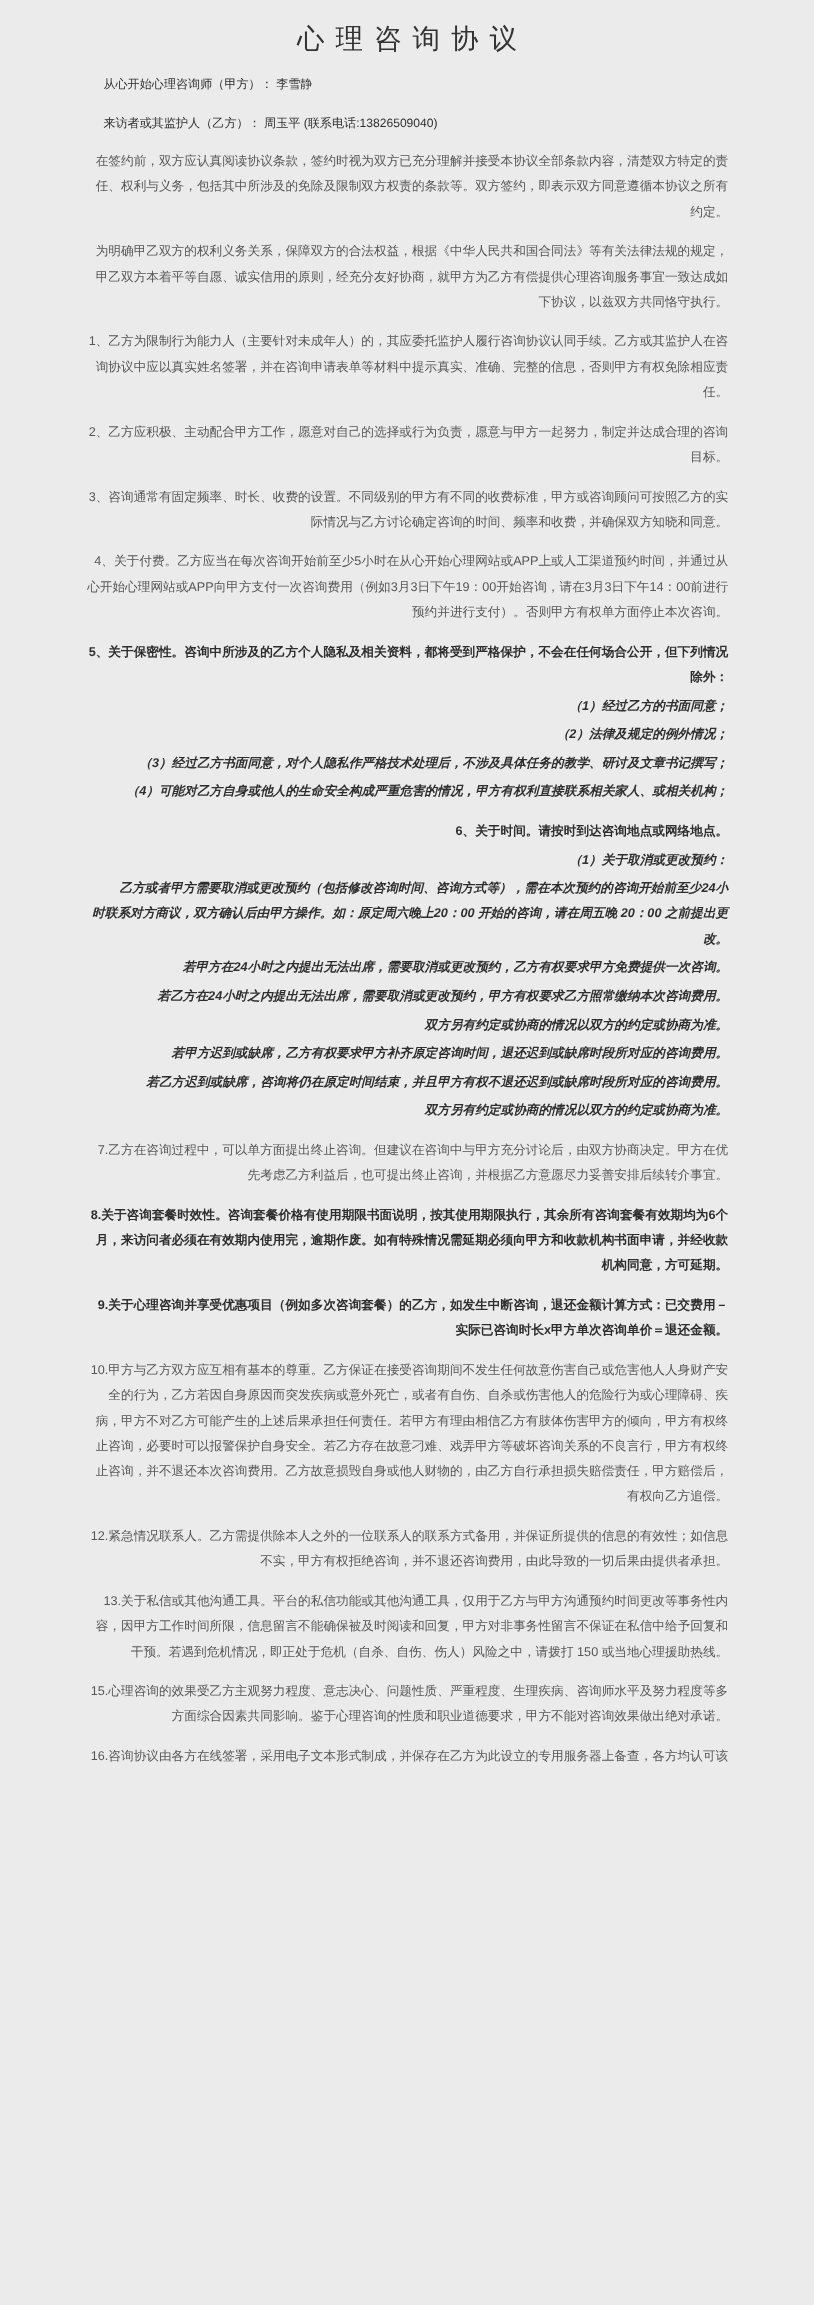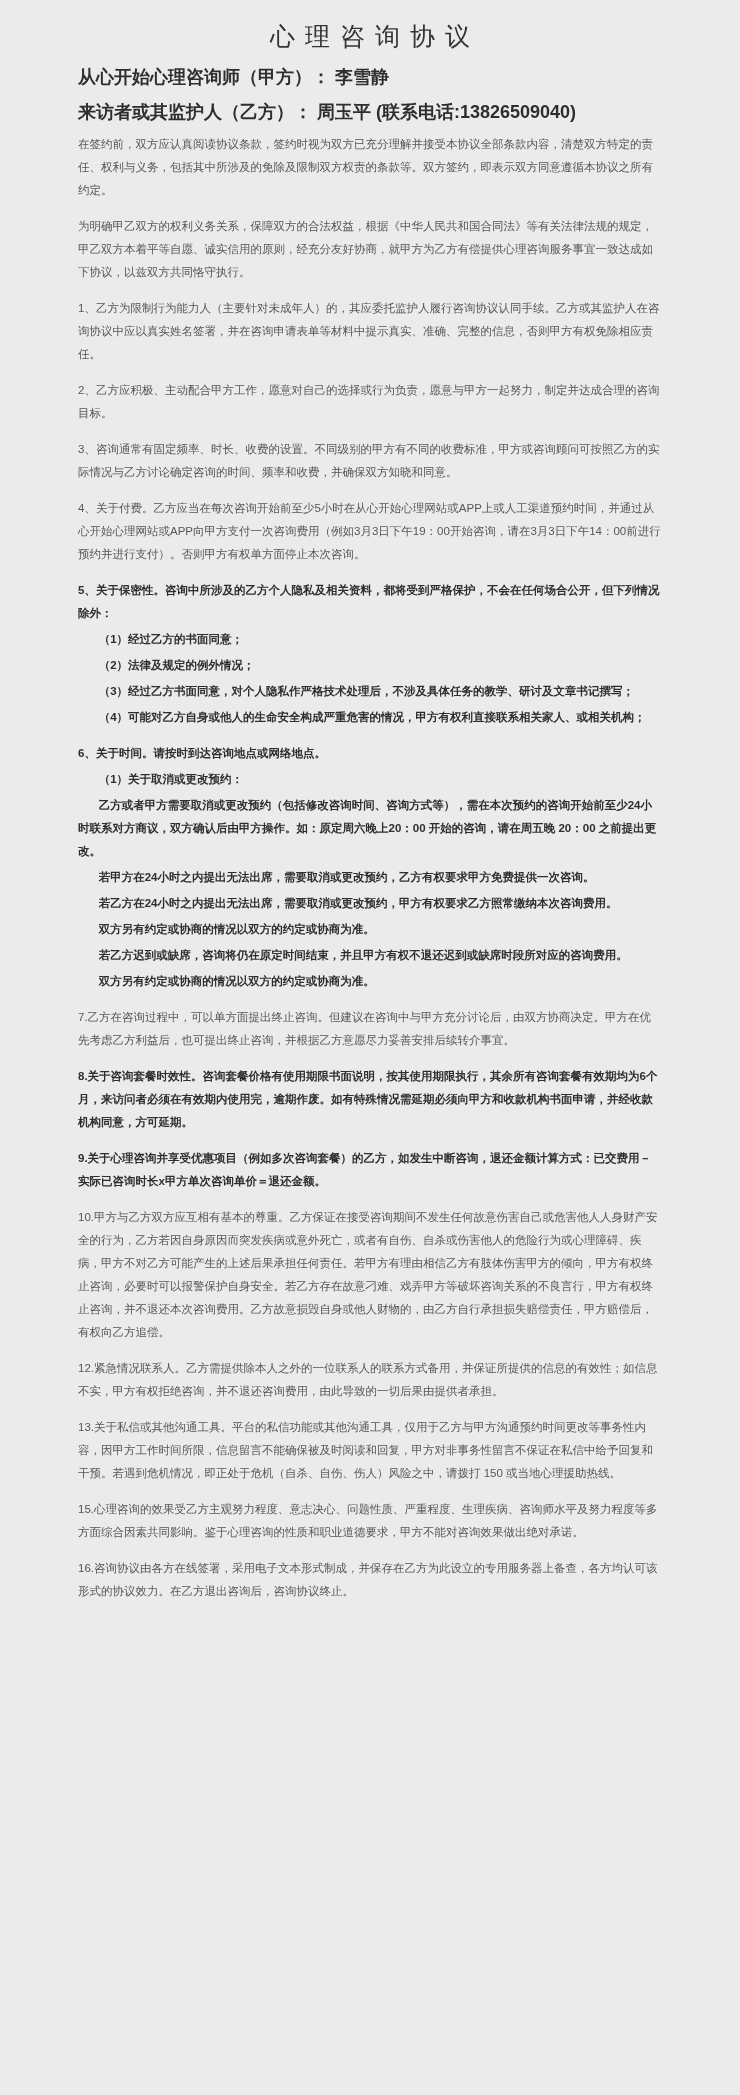--- a/index.html
+++ b/index.html
@@ -28,44 +28,45 @@
     margin:4px 0 0 0;
     text-align:center;
     font-size:25px;
     font-weight:400;
     letter-spacing:10px;
     padding-left:10px; 
     color:#333333;
     line-height:32px;
   }
   .party-line{
-    font-size:18px;
-    font-weight:700;
+    font-size:11px;
+    font-weight:400;
     color:var(--bold-text);
     line-height:16px;
-    margin:0;
+    margin:16px;
   }
   .party-a{margin-top:17px;}
   .party-b{margin-top:19px;}
   .body-text{margin-top:4px;}
   .para{
     margin:13px 0 0 0;
     font-size:11.5px;
     line-height:23px;
     color:var(--text);
     font-weight:400;
     word-break:break-all;
-    text-align:left;
+    text-align:right;
   }
   .para.bold{
     font-weight:700;
     color:var(--bold-text);
   }
   .para.indent{
     text-indent:1.8em;
+    font-style:italic;
   }
   .para.sub{
     margin-top:3px;
   }
   .sig-label{
     margin:8px 0 0 0;
     font-size:11.5px;
     line-height:23px;
     color:var(--text);
   }
@@ -105,20 +106,21 @@
       <p class="para bold indent sub">（1）经过乙方的书面同意；</p>
       <p class="para bold indent sub">（2）法律及规定的例外情况；</p>
       <p class="para bold indent sub">（3）经过乙方书面同意，对个人隐私作严格技术处理后，不涉及具体任务的教学、研讨及文章书记撰写；</p>
       <p class="para bold indent sub">（4）可能对乙方自身或他人的生命安全构成严重危害的情况，甲方有权利直接联系相关家人、或相关机构；</p>
       <p class="para bold">6、关于时间。请按时到达咨询地点或网络地点。</p>
       <p class="para bold indent sub">（1）关于取消或更改预约：</p>
       <p class="para bold indent sub">乙方或者甲方需要取消或更改预约（包括修改咨询时间、咨询方式等），需在本次预约的咨询开始前至少24小时联系对方商议，双方确认后由甲方操作。如：原定周六晚上20：00 开始的咨询，请在周五晚 20：00 之前提出更改。</p>
       <p class="para bold indent sub">若甲方在24小时之内提出无法出席，需要取消或更改预约，乙方有权要求甲方免费提供一次咨询。</p>
       <p class="para bold indent sub">若乙方在24小时之内提出无法出席，需要取消或更改预约，甲方有权要求乙方照常缴纳本次咨询费用。</p>
       <p class="para bold indent sub">双方另有约定或协商的情况以双方的约定或协商为准。</p>
+      <p class="para bold indent sub">若甲方迟到或缺席，乙方有权要求甲方补齐原定咨询时间，退还迟到或缺席时段所对应的咨询费用。</p>
       <p class="para bold indent sub">若乙方迟到或缺席，咨询将仍在原定时间结束，并且甲方有权不退还迟到或缺席时段所对应的咨询费用。</p>
       <p class="para bold indent sub">双方另有约定或协商的情况以双方的约定或协商为准。</p>
       <p class="para">7.乙方在咨询过程中，可以单方面提出终止咨询。但建议在咨询中与甲方充分讨论后，由双方协商决定。甲方在优先考虑乙方利益后，也可提出终止咨询，并根据乙方意愿尽力妥善安排后续转介事宜。</p>
       <p class="para bold">8.关于咨询套餐时效性。咨询套餐价格有使用期限书面说明，按其使用期限执行，其余所有咨询套餐有效期均为6个月，来访问者必须在有效期内使用完，逾期作废。如有特殊情况需延期必须向甲方和收款机构书面申请，并经收款机构同意，方可延期。</p>
       <p class="para bold">9.关于心理咨询并享受优惠项目（例如多次咨询套餐）的乙方，如发生中断咨询，退还金额计算方式：已交费用－实际已咨询时长x甲方单次咨询单价＝退还金额。</p>
       <p class="para">10.甲方与乙方双方应互相有基本的尊重。乙方保证在接受咨询期间不发生任何故意伤害自己或危害他人人身财产安全的行为，乙方若因自身原因而突发疾病或意外死亡，或者有自伤、自杀或伤害他人的危险行为或心理障碍、疾病，甲方不对乙方可能产生的上述后果承担任何责任。若甲方有理由相信乙方有肢体伤害甲方的倾向，甲方有权终止咨询，必要时可以报警保护自身安全。若乙方存在故意刁难、戏弄甲方等破坏咨询关系的不良言行，甲方有权终止咨询，并不退还本次咨询费用。乙方故意损毁自身或他人财物的，由乙方自行承担损失赔偿责任，甲方赔偿后，有权向乙方追偿。</p>
       <p class="para">12.紧急情况联系人。乙方需提供除本人之外的一位联系人的联系方式备用，并保证所提供的信息的有效性；如信息不实，甲方有权拒绝咨询，并不退还咨询费用，由此导致的一切后果由提供者承担。</p>
       <p class="para">13.关于私信或其他沟通工具。平台的私信功能或其他沟通工具，仅用于乙方与甲方沟通预约时间更改等事务性内容，因甲方工作时间所限，信息留言不能确保被及时阅读和回复，甲方对非事务性留言不保证在私信中给予回复和干预。若遇到危机情况，即正处于危机（自杀、自伤、伤人）风险之中，请拨打 150 或当地心理援助热线。</p>
       <p class="para">15.心理咨询的效果受乙方主观努力程度、意志决心、问题性质、严重程度、生理疾病、咨询师水平及努力程度等多方面综合因素共同影响。鉴于心理咨询的性质和职业道德要求，甲方不能对咨询效果做出绝对承诺。</p>
       <p class="para">16.咨询协议由各方在线签署，采用电子文本形式制成，并保存在乙方为此设立的专用服务器上备查，各方均认可该形式的协议效力。在乙方退出咨询后，咨询协议终止。</p>

